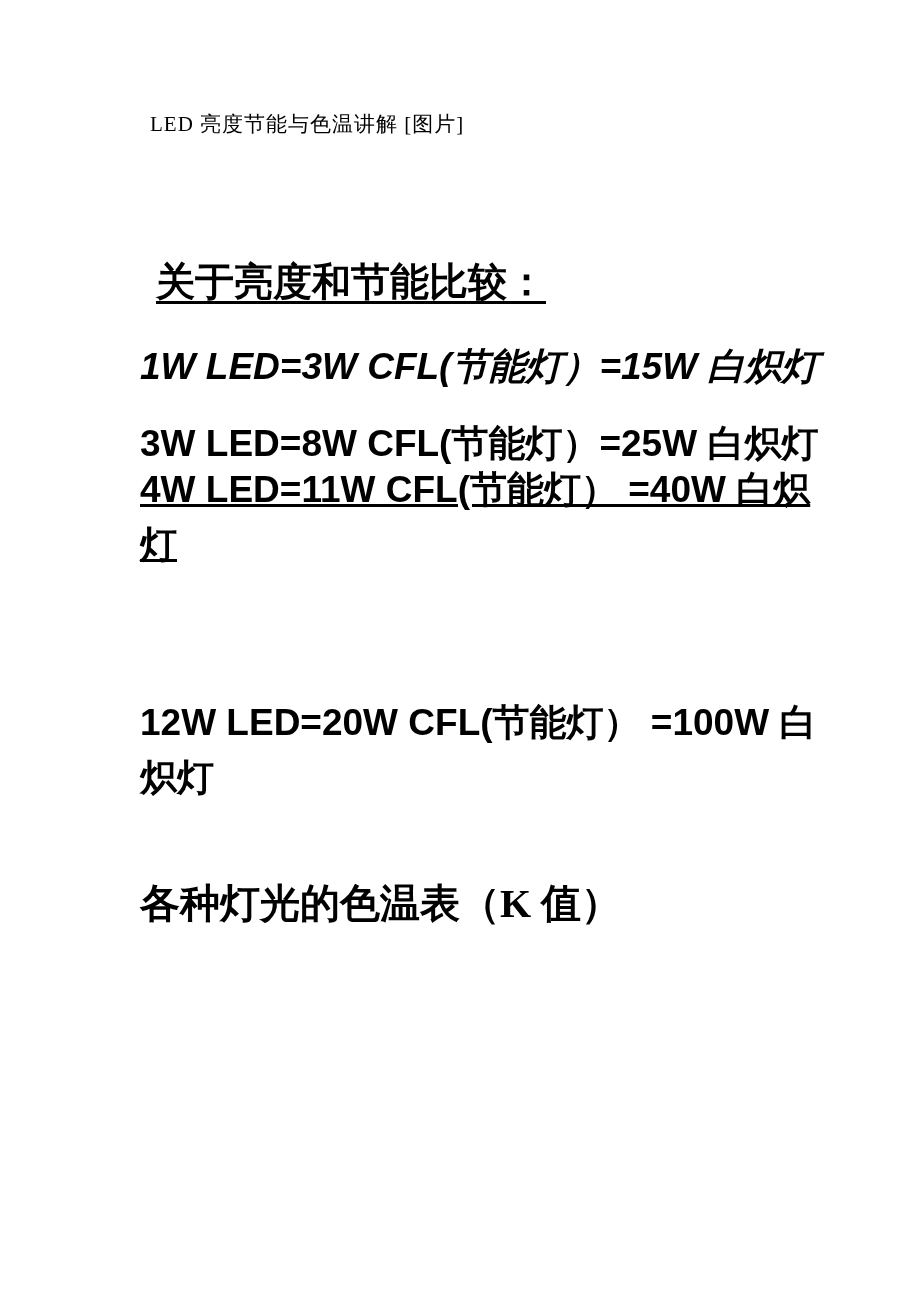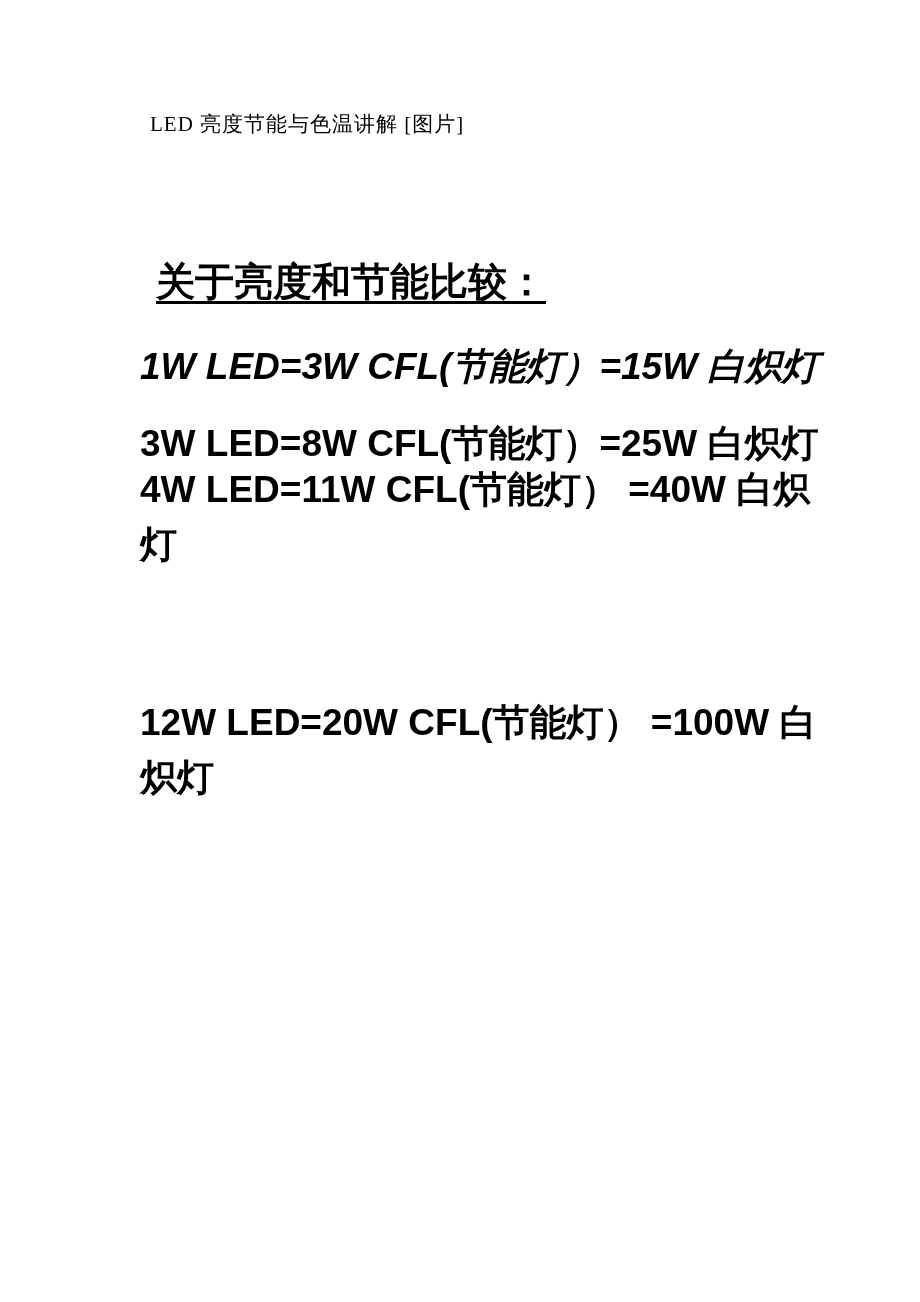--- a/index.html
+++ b/index.html
@@ -41,21 +41,21 @@
     width: 692px;
     margin: 0;
     font-family: "Liberation Sans", "DejaVu Sans", sans-serif;
     font-size: 37px;
     font-weight: bold;
     line-height: 55px;
     word-break: break-word;
   }
   .c1 { top: 339px; font-style: italic; }
   .c2 { top: 400px; margin-top: 16px; }
-  .c3 { top: 462px; }
+  .c3 { top: 462px; text-decoration: underline; }
   .c4 { top: 577px; }
   .c5 { top: 695px; }
   .kv-heading {
     position: absolute;
     left: 140px;
     top: 880px;
     margin: 0;
     font-family: "Liberation Serif", "DejaVu Serif", serif;
     font-size: 40px;
     font-weight: bold;
@@ -74,14 +74,15 @@
 
   <p class="comparison c1">1W LED=3W CFL(节能灯）=15W 白炽灯</p>
 
   <p class="comparison c2">3W LED=8W CFL(节能灯）=25W 白炽灯</p>
 
   <p class="comparison c3">4W LED=11W CFL(节能灯） =40W 白炽灯</p>
 
 
   <p class="comparison c5">12W LED=20W CFL(节能灯） =100W 白炽灯</p>
 
+  <h2 class="kv-heading">各种灯光的色温表（K 值）</h2>
 
 </div>
 
 </body></html>

